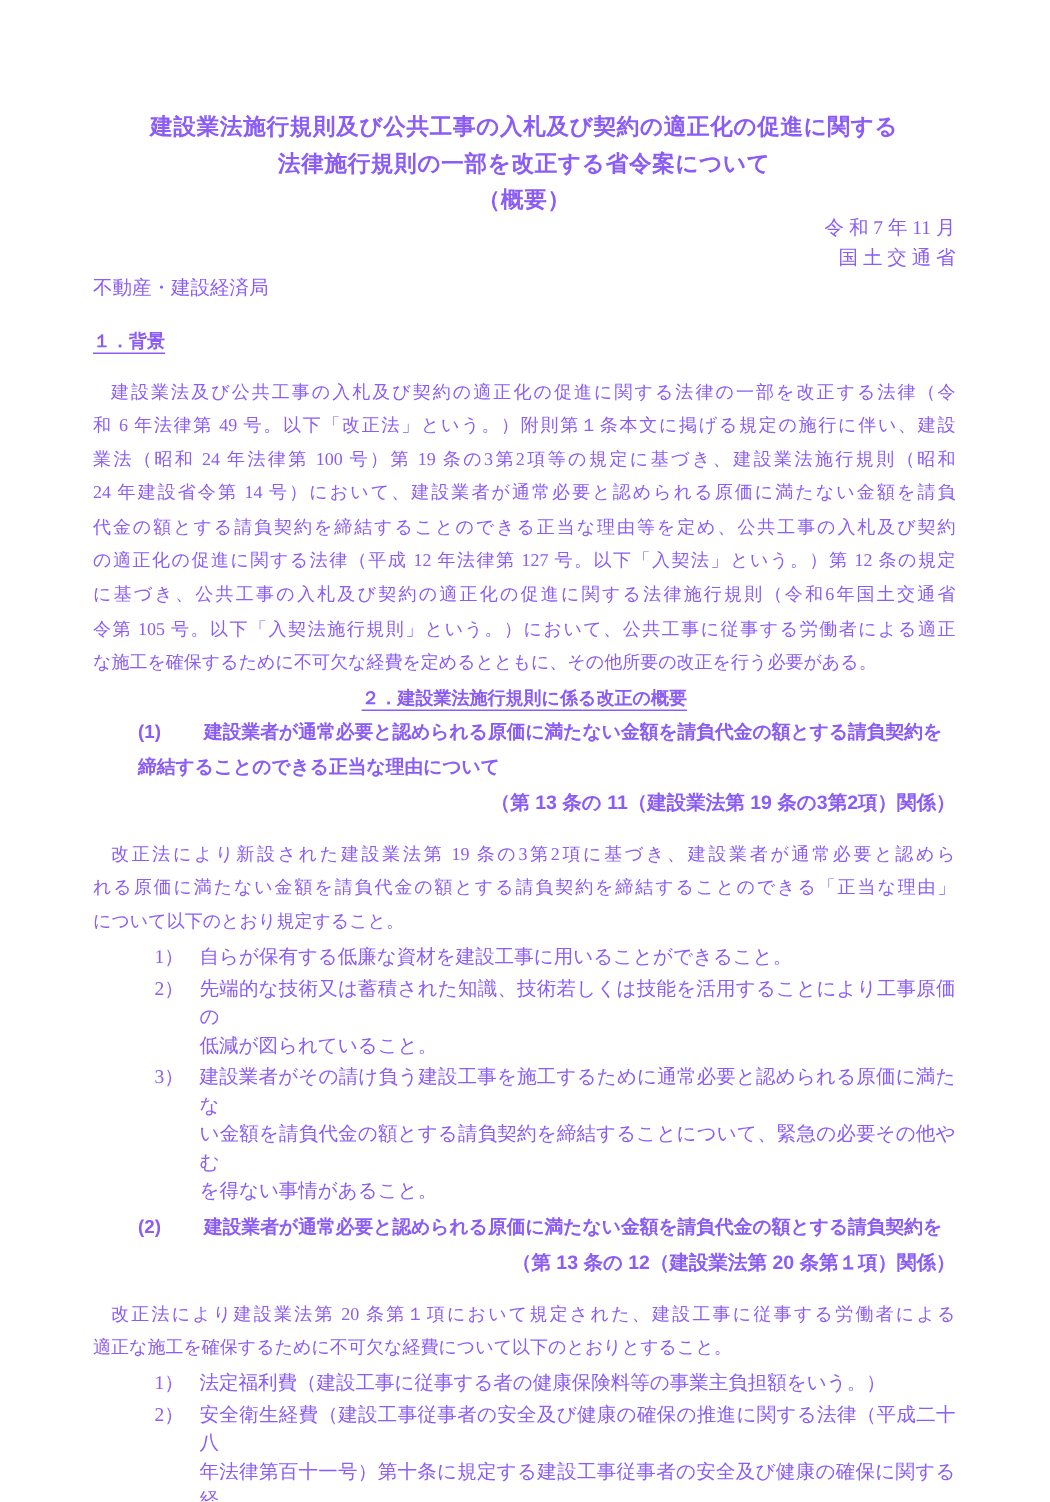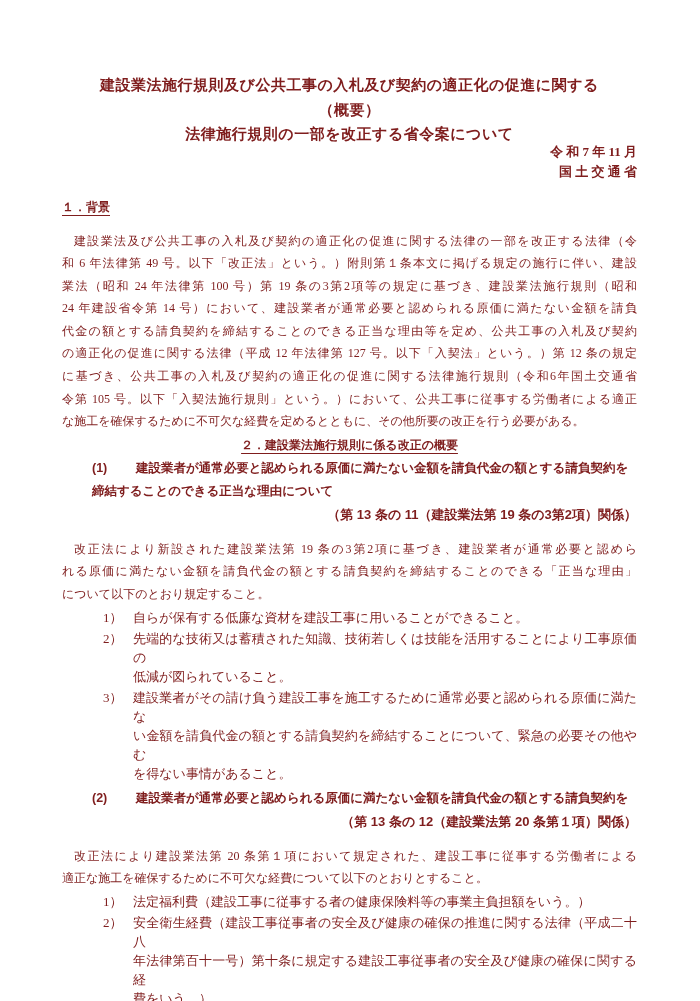--- a/index.html
+++ b/index.html
@@ -2,35 +2,35 @@
 <html><head>
 <meta charset="utf-8">
 <style>
   html,body { margin:0; padding:0; background:#ffffff; }
   .page {
     position:relative;
     width:700px; height:1001px;
     box-sizing:border-box;
     padding:73px 63px 0 62px;
     background:#ffffff;
-    color:#7f1d1d;
+    color:#8b5cf6;
     font-family:"Liberation Serif","DejaVu Serif",serif;
     overflow:hidden;
   }
   
   .title-block { text-align:center; }
   .title-line {
     font-family:"Liberation Sans","DejaVu Sans",sans-serif;
     font-weight:bold;
     font-size:15px; line-height:24.5px;
     letter-spacing:0.5px;
   }
   
   .date-block { margin-top:-5px; text-align:right; }
-  .date-block .line { font-size:13px; line-height:20px; text-align:center; text-align-last:right;font-weight:bold; }
+  .date-block .line { font-size:13px; line-height:20px; text-align:center; text-align-last:right; }
   
   .sec-heading {
     margin:14px 0 0 0;
     font-family:"Liberation Sans","DejaVu Sans",sans-serif;
     font-weight:bold; font-size:12px; line-height:22px;
   }
   .sec-heading.second { margin-top:1px;text-align:center; }
   .sec-heading .u { text-decoration:underline; text-underline-offset:4px; }
   
   .para { margin-top:12px; font-size:12px; line-height:22.6px; }
@@ -57,27 +57,28 @@
   .list-item { position:relative; padding-left:71px; margin-bottom:2px; }
   .item-num { position:absolute; left:41px; top:0; }
 </style>
 </head>
 <body>
 
 <div class="page">
 
   <header class="title-block">
     <div class="title-line">建設業法施行規則及び公共工事の入札及び契約の適正化の促進に関する</div>
+    <div class="title-line">法律施行規則の一部を改正する省令案について</div>
     <div class="title-line">（概要）</div>
-    <div class="title-line">法律施行規則の一部を改正する省令案について</div>
   </header>
 
   <div class="date-block">
       <div class="line">令 和 7 年 11 月</div>
       <div class="line">国 土 交 通 省</div>
+      <div class="line last">不動産・建設経済局</div>
     </div>
 
   <h2 class="sec-heading"><span class="u">１．背景</span></h2>
 
   <div class="para indent">
       <div class="line">建設業法及び公共工事の入札及び契約の適正化の促進に関する法律の一部を改正する法律（令</div>
       <div class="line">和 6 年法律第 49 号。以下「改正法」という。）附則第１条本文に掲げる規定の施行に伴い、建設</div>
       <div class="line">業法（昭和 24 年法律第 100 号）第 19 条の3第2項等の規定に基づき、建設業法施行規則（昭和</div>
       <div class="line">24 年建設省令第 14 号）において、建設業者が通常必要と認められる原価に満たない金額を請負</div>
       <div class="line">代金の額とする請負契約を締結することのできる正当な理由等を定め、公共工事の入札及び契約</div>

